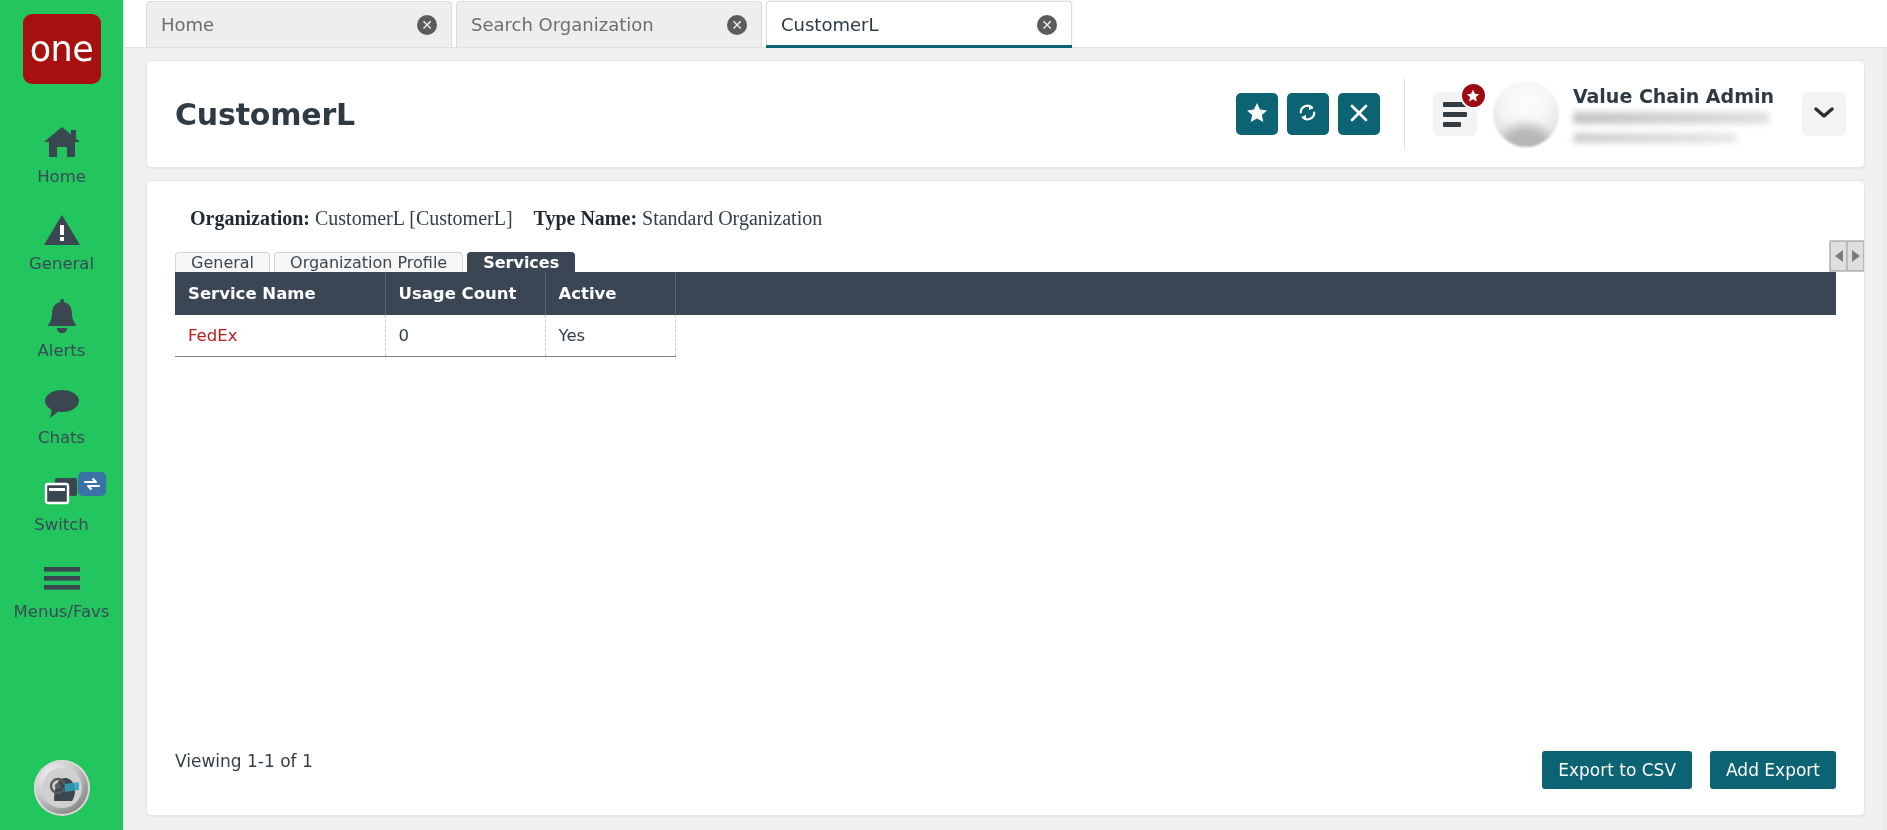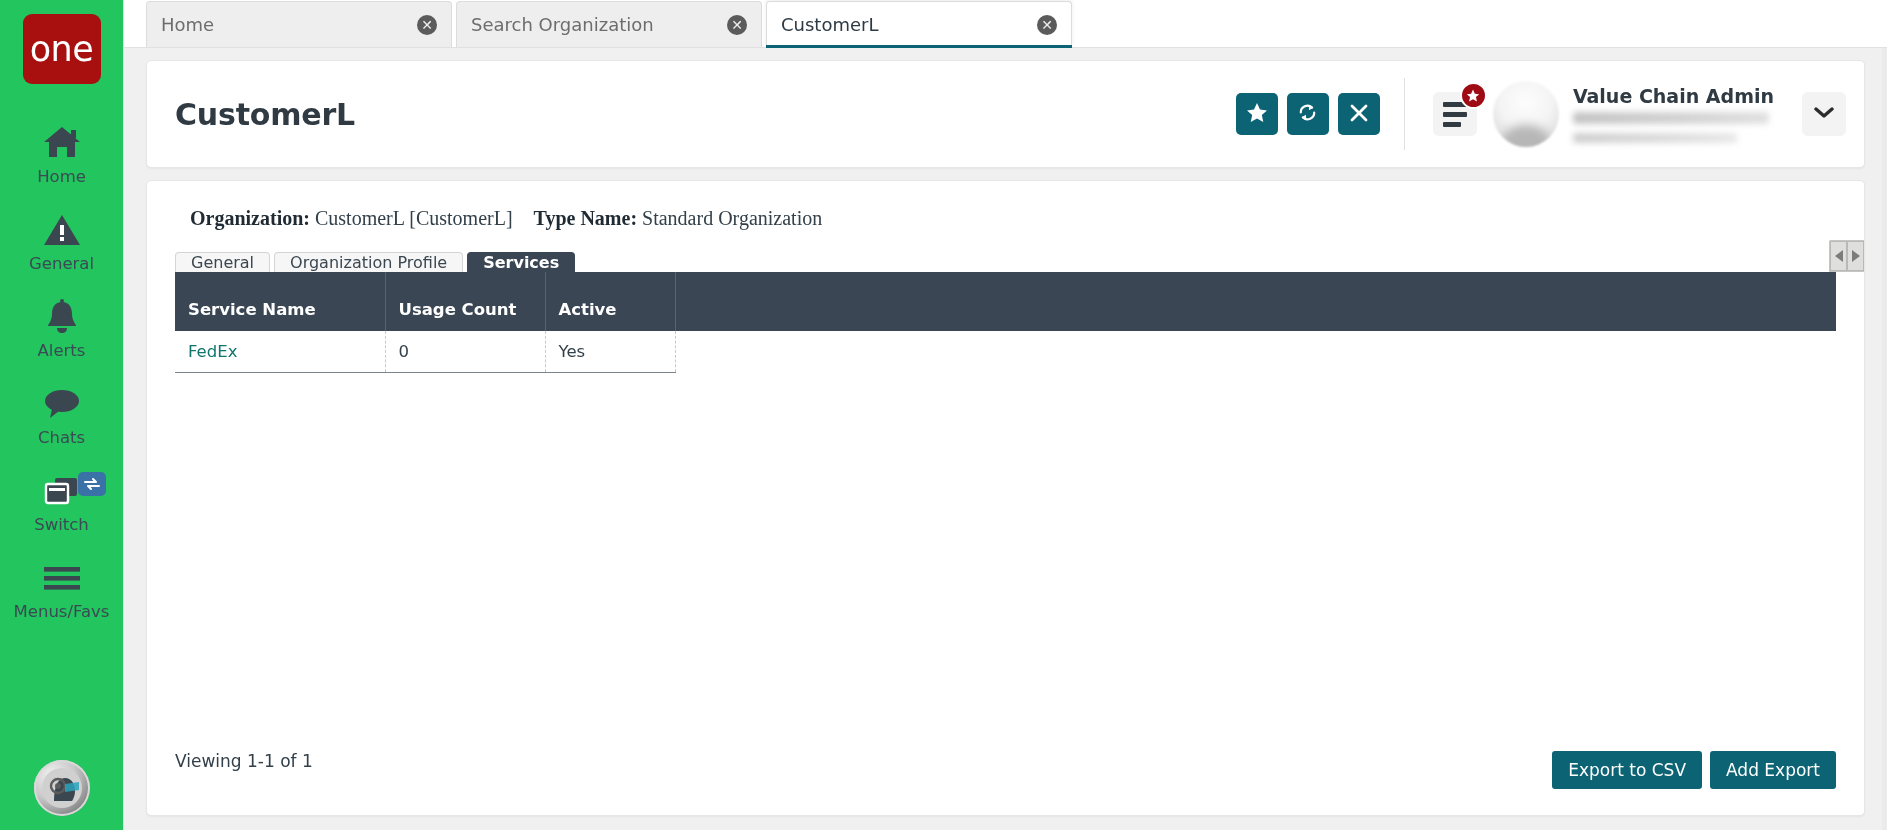--- a/index.html
+++ b/index.html
@@ -335,21 +335,21 @@
 
   
   .tbl-wrap { padding: 0 28px 0 28px; }
   table.grid { border-collapse: collapse; width: 100%; table-layout: fixed; }
   table.grid thead th {
     background: #3b4654;
     color: #ffffff;
     font-size: 16.5px;
     font-weight: bold;
     text-align: left;
-    padding: 28px 12px 12px 13px;
+    padding: 12px 12px 12px 13px;
     border-right: 1px solid #59636f;
     font-family: "DejaVu Sans", sans-serif;
     white-space: nowrap;
   }
   table.grid thead th.filler { border-right: none; }
   table.grid tbody td {
     font-size: 16.5px;
     color: #33404a;
     padding: 11px 12px 11px 13px;
     border-right: 1px dashed #c9c9c9;
@@ -357,41 +357,41 @@
     background: #ffffff;
     font-family: "DejaVu Sans", sans-serif;
     white-space: nowrap;
   }
   table.grid tbody td.filler {
     border-right: none;
     border-bottom: none;
     background: transparent;
   }
   table.grid tbody td a {
-    color: #0f766e;
+    color: #b91c1c;
     text-decoration: none;
     cursor: pointer;
   }
   col.c1 { width: 210px; }
   col.c2 { width: 160px; }
   col.c3 { width: 130px; }
 
   .card-spacer { flex: 1 1 auto; }
 
   .card-footer {
     display: flex;
     padding: 0 28px 26px 28px;
   }
   .viewing {
     font-size: 17px;
     color: #33404a;
     font-family: "DejaVu Sans", sans-serif;
   }
   .foot-spacer { flex: 1 1 auto; }
-  .foot-btns { display: flex; gap: 8px; border-radius: 15px; }
+  .foot-btns { display: flex; gap: 18px; border-radius: 15px; }
   .foot-btn {
     background: #0b6373;
     color: #ffffff;
     border: none;
     border-radius: 3px;
     font-size: 17px;
     padding: 9px 16px;
     cursor: pointer;
     font-family: "DejaVu Sans", sans-serif;
     white-space: nowrap;

